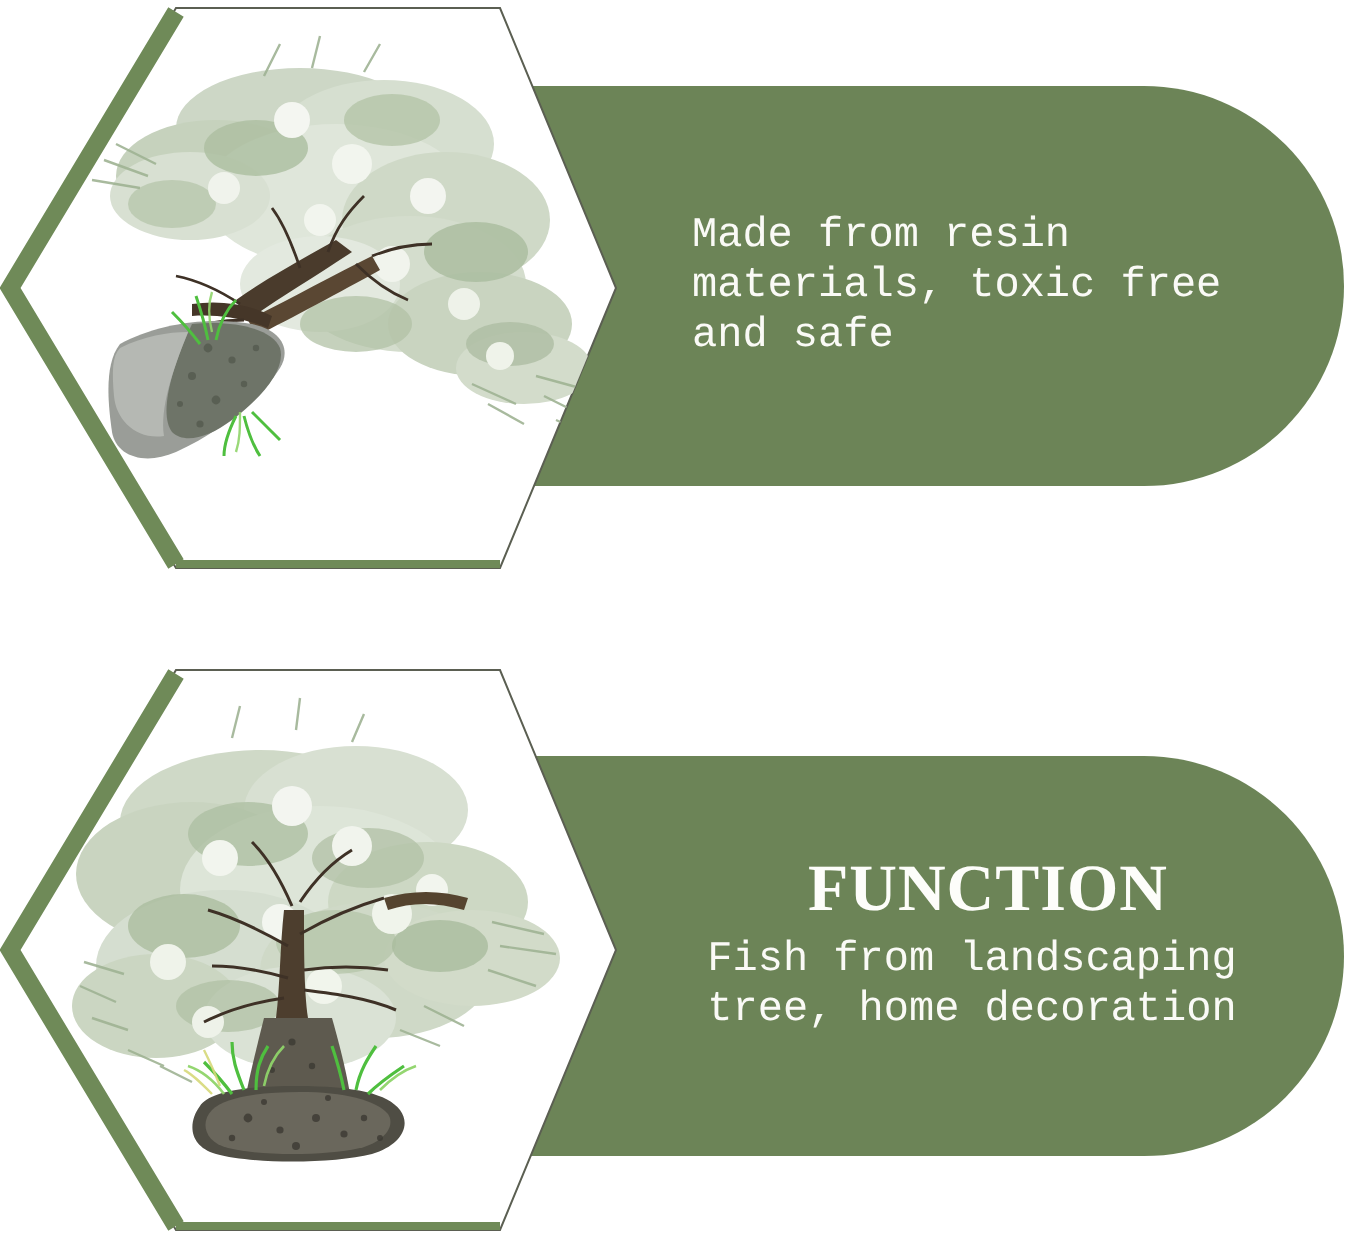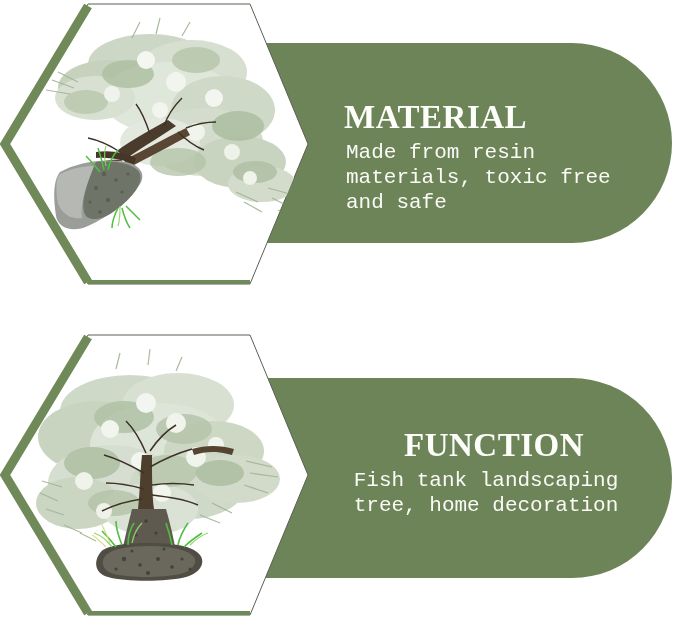--- a/index.html
+++ b/index.html
@@ -198,21 +198,20 @@
           <g stroke="#8fd46a" stroke-width="1.2" fill="none" opacity="0.9">
             <path d="M106,164 C104,156 104,150 106,144"></path>
             <path d="M120,204 C120,212 120,218 118,224"></path>
           </g>
         </g>
       </g>
     </svg>
   </div>
 
   <div class="text-block">
-    <h2 class="feature-title">MATERIAL</h2>
     <p class="feature-desc">Made from resin materials, toxic free and safe</p>
   </div>
 </div>
 
 <div class="feature-panel" id="panel-function">
 
   <div class="pill" style="top:58px;"></div>
 
   <div class="hex-wrap" style="top:13px;">
     <svg viewBox="0 0 310 284" xmlns="http://www.w3.org/2000/svg">
@@ -325,15 +324,15 @@
             <path d="M106,214 C100,208 96,204 92,202"></path>
             <path d="M110,210 C106,200 104,196 102,192"></path>
           </g>
         </g>
       </g>
     </svg>
   </div>
 
   <div class="text-block">
     <h2 class="feature-title">FUNCTION</h2>
-    <p class="feature-desc">Fish tank landscaping tree, home decoration</p>
+    <p class="feature-desc">Fish from landscaping tree, home decoration</p>
   </div>
 </div>
 
 </body></html>

